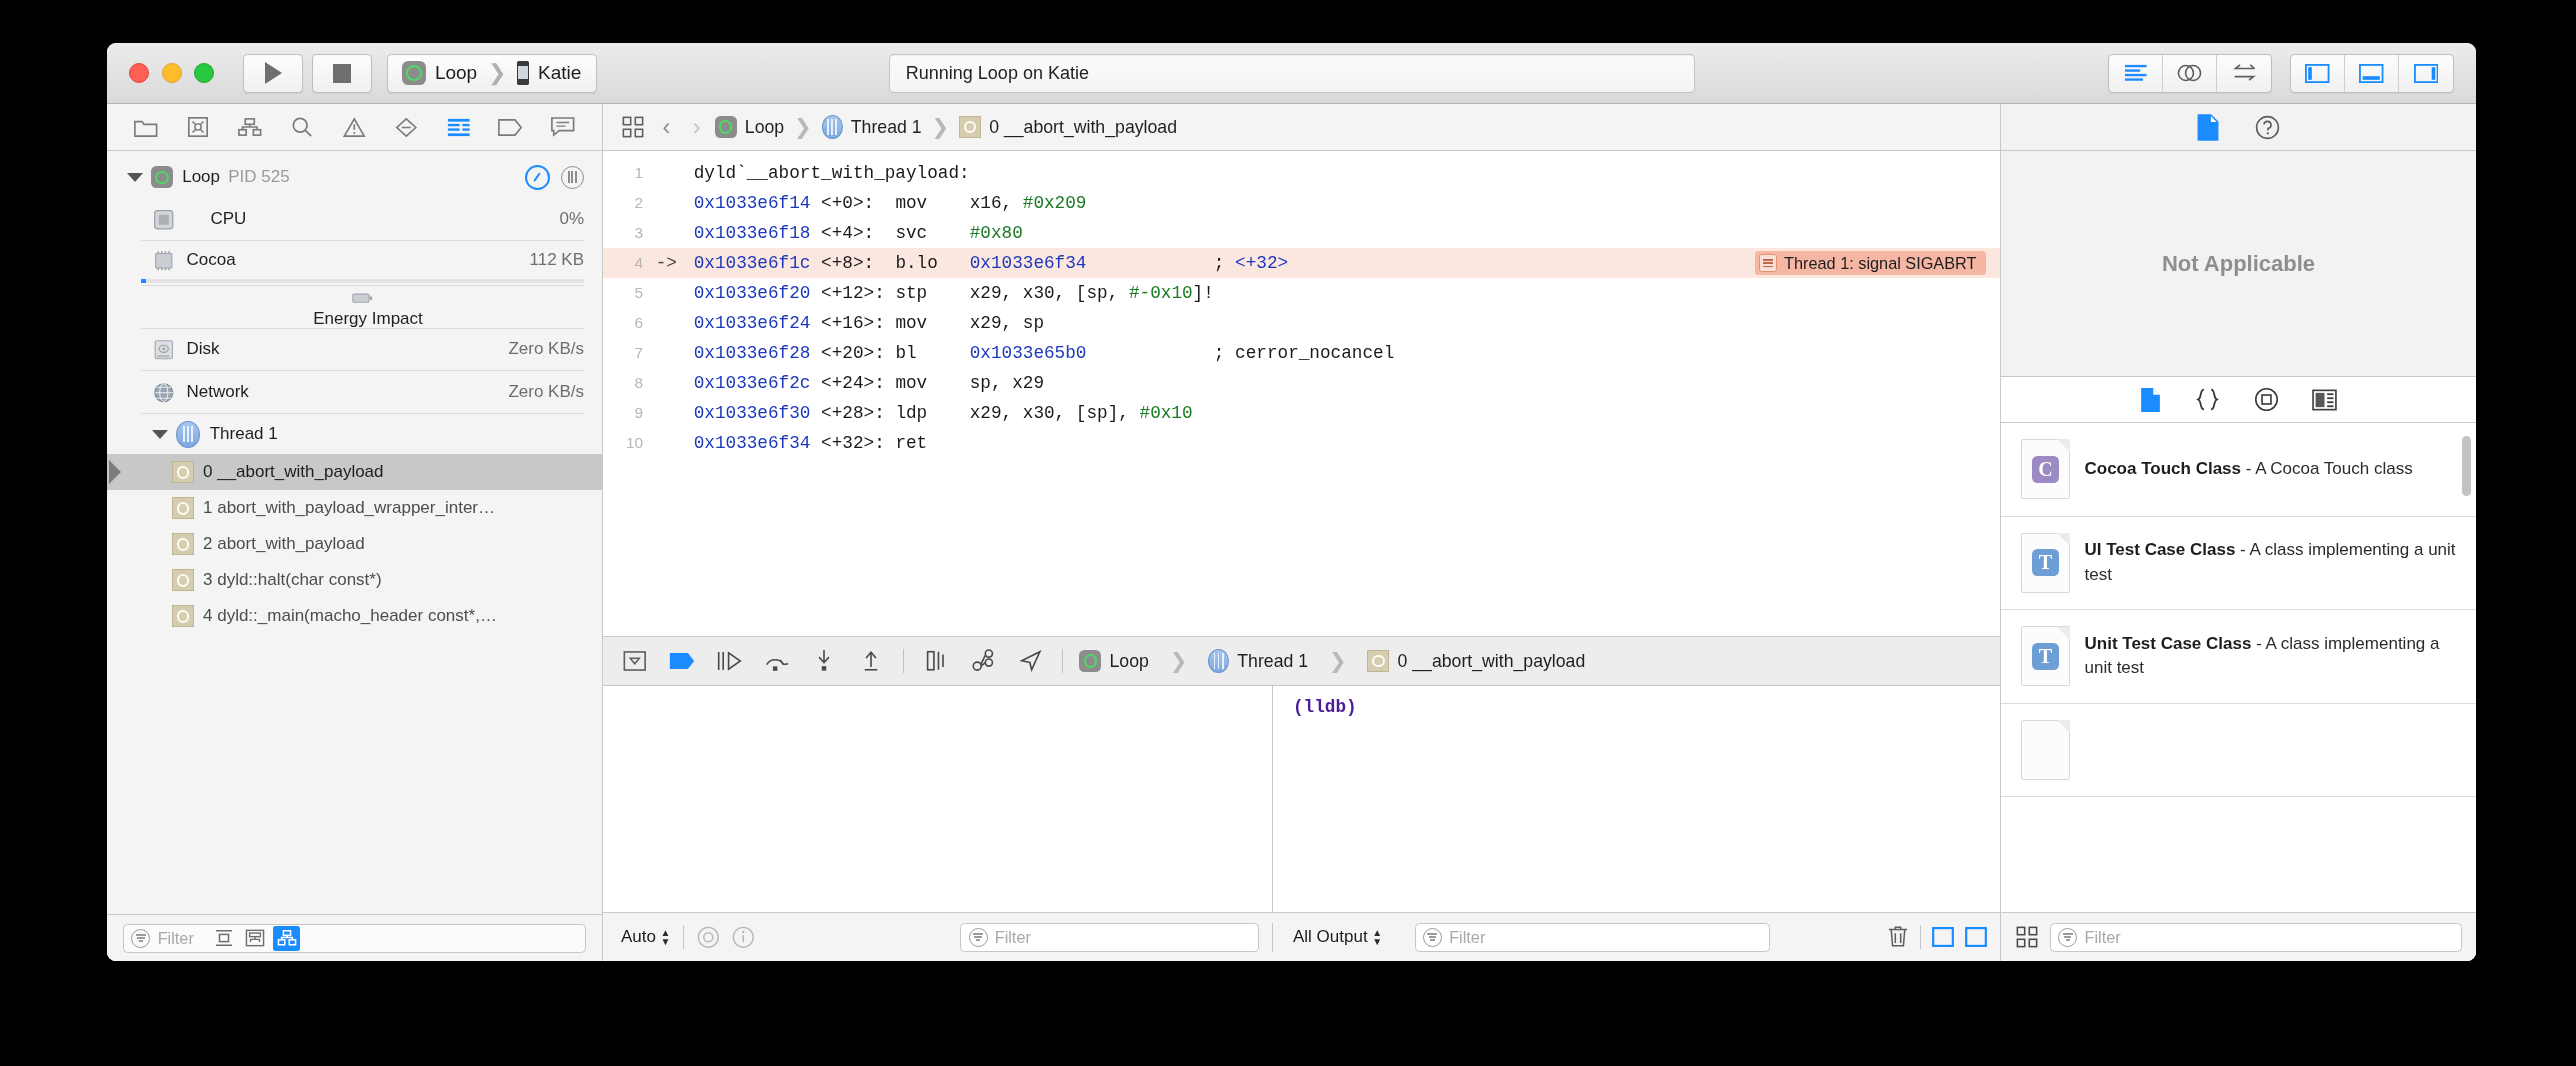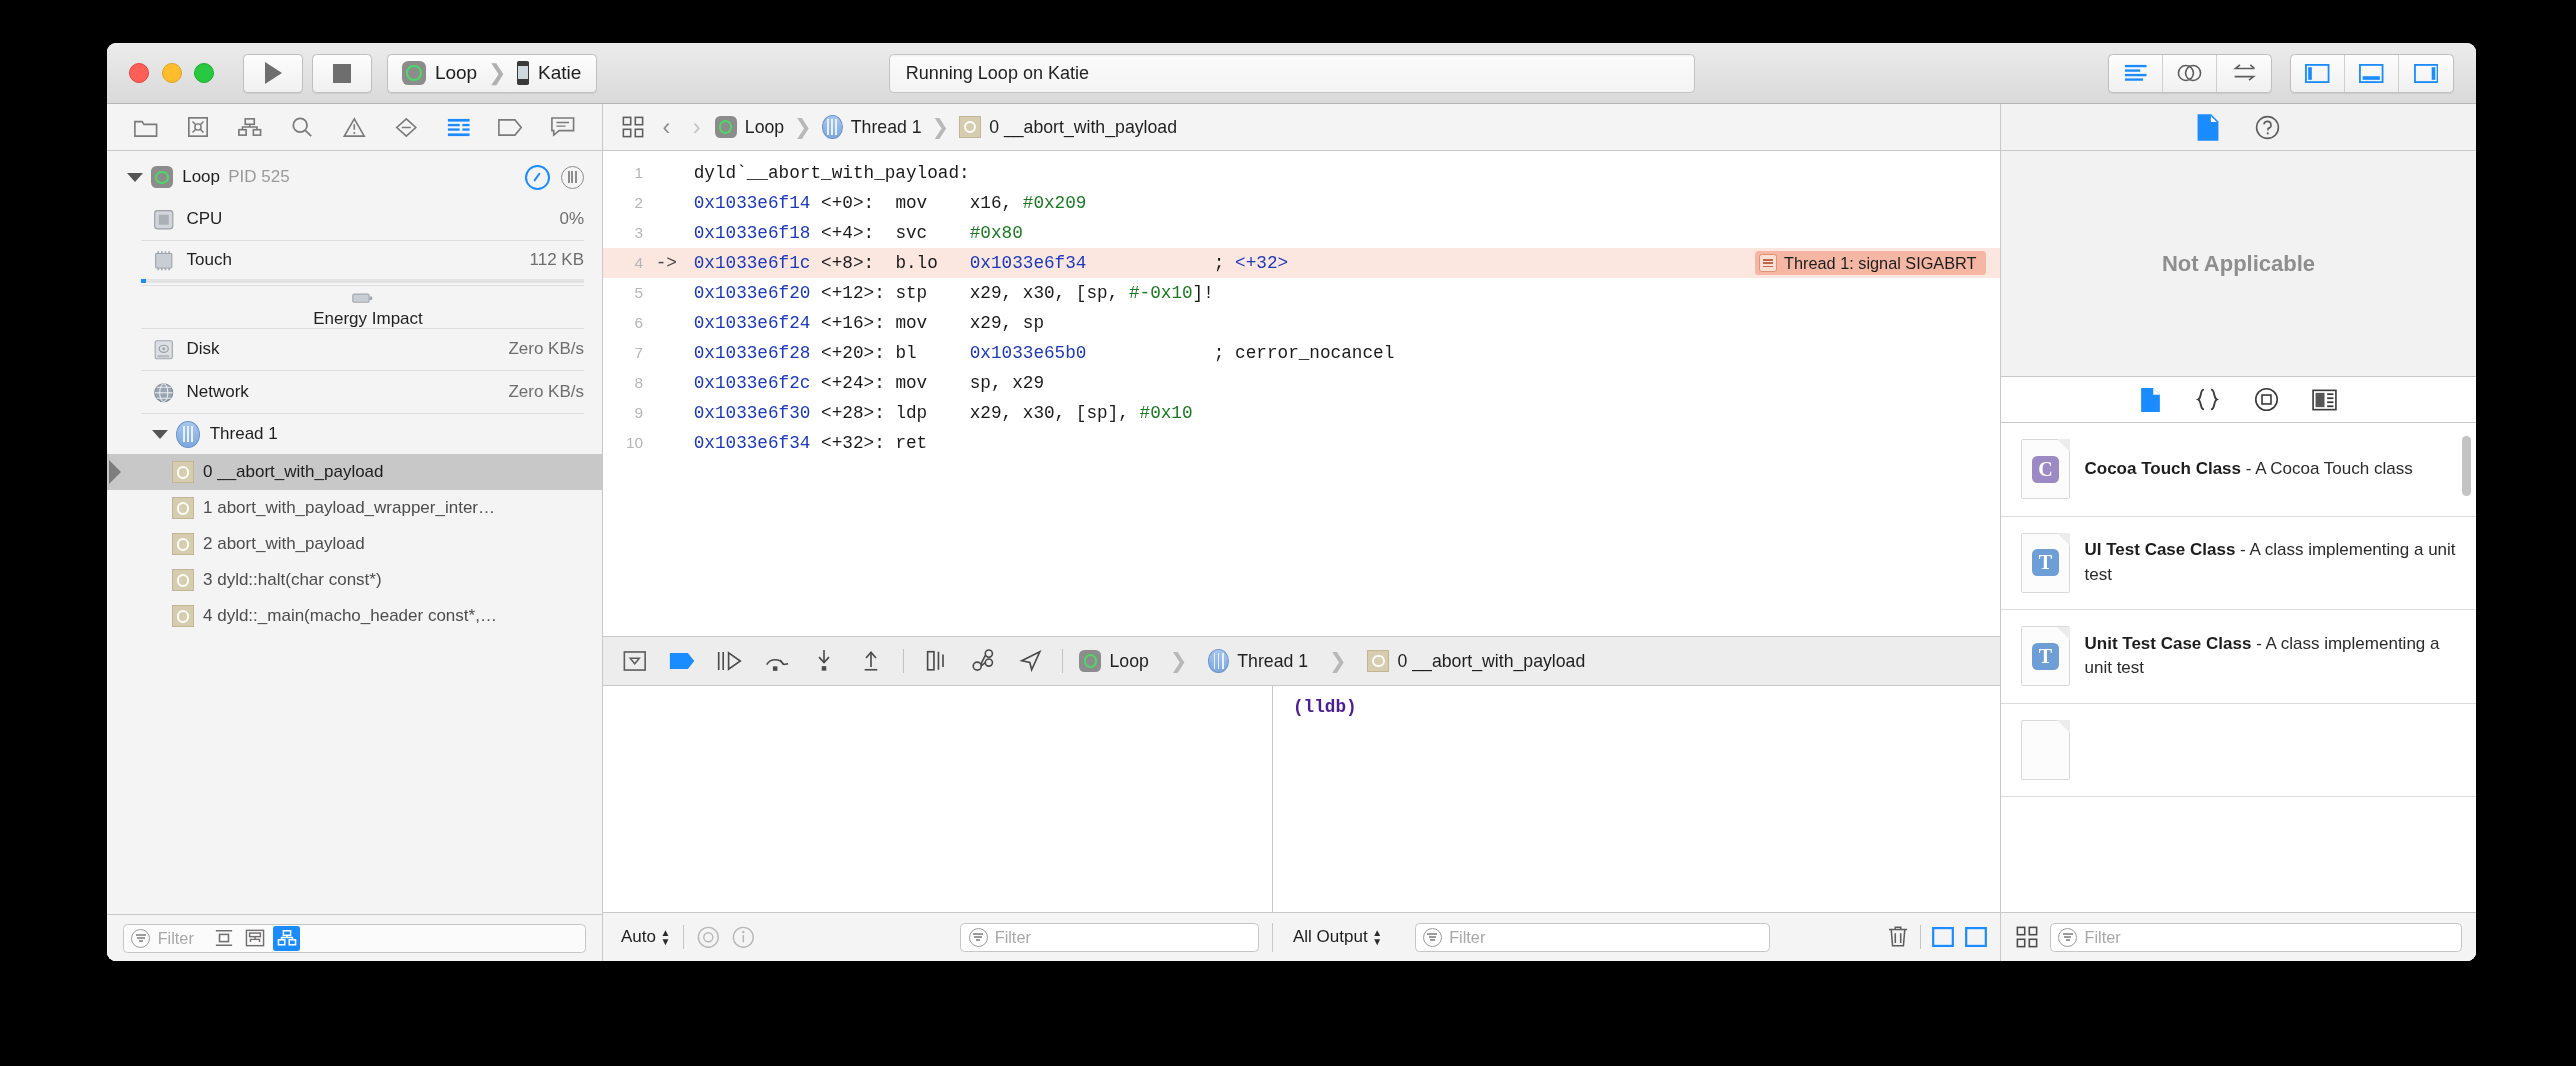--- a/index.html
+++ b/index.html
@@ -576,21 +576,21 @@
           <div class="gauge-badge">
               <div class="needle"></div>
             </div>
           <div class="thread-badge-sm">
               <i></i>
               <i></i>
               <i></i>
             </div>
         </div>
 
-        <div class="gauge-row" style="padding-left:45px;">
+        <div class="gauge-row" style="padding-left:45px;gap:24px;">
           <svg class="mini-ico" viewBox="0 0 26 26">
             <rect x="3" y="3" width="20" height="20" rx="3" fill="#d2d6db" stroke="#9aa0a6" stroke-width="1.3"></rect>
             <rect x="7.5" y="7.5" width="11" height="11" fill="#aab0b6"></rect>
           </svg>
           <span class="row-label">CPU</span>
           <span class="row-value">0%</span>
         </div>
         <div class="sep"></div>
 
         <div class="gauge-row" style="padding-left:45px;height:38px;">
@@ -600,21 +600,21 @@
                 <rect x="6" y="2.5" width="1.8" height="2.5"></rect>
                 <rect x="10" y="2.5" width="1.8" height="2.5"></rect>
             <rect x="14" y="2.5" width="1.8" height="2.5"></rect>
                 <rect x="18" y="2.5" width="1.8" height="2.5"></rect>
             <rect x="6" y="21" width="1.8" height="2.5"></rect>
                 <rect x="10" y="21" width="1.8" height="2.5"></rect>
             <rect x="14" y="21" width="1.8" height="2.5"></rect>
                 <rect x="18" y="21" width="1.8" height="2.5"></rect>
               </g>
           </svg>
-          <span class="row-label">Touch</span>
+          <span class="row-label">Cocoa</span>
           <span class="row-value">112 KB</span>
         </div>
         <div class="mem-bar">
             <i></i>
           </div>
         <div class="sep" style="margin-top:1.8px;"></div>
 
         <div class="gauge-row" style="padding-left:45px;flex-direction:column;">
           <svg class="mini-ico" viewBox="0 0 26 26">
             <rect x="2" y="9" width="18" height="9" rx="1.5" fill="#c9ced4" stroke="#a0a6ac" stroke-width="1.2"></rect>

